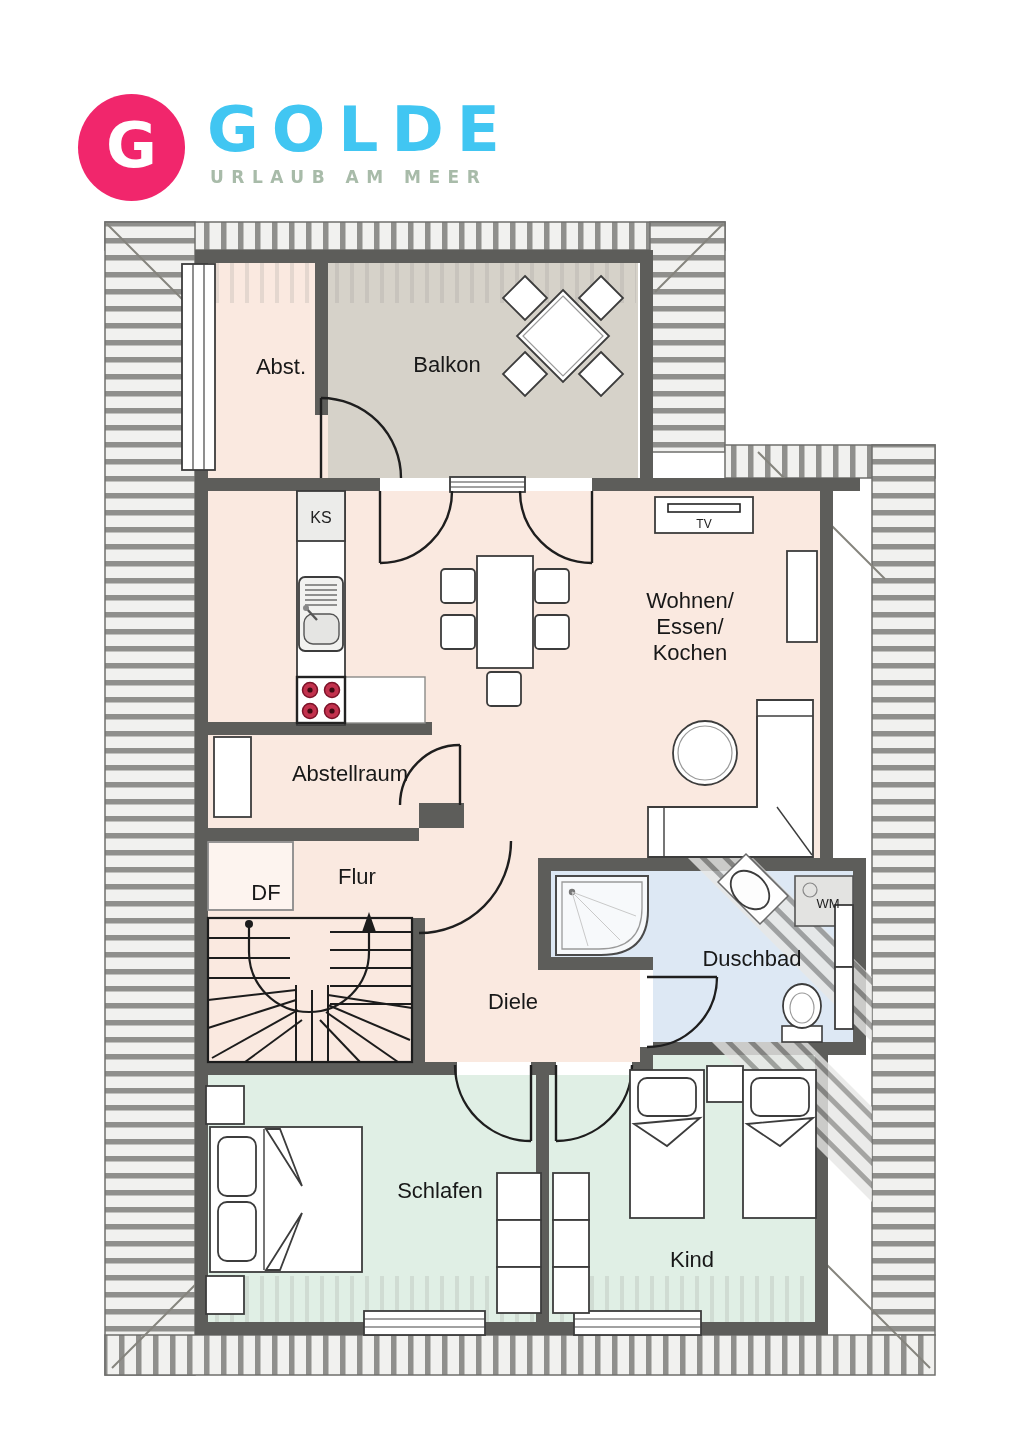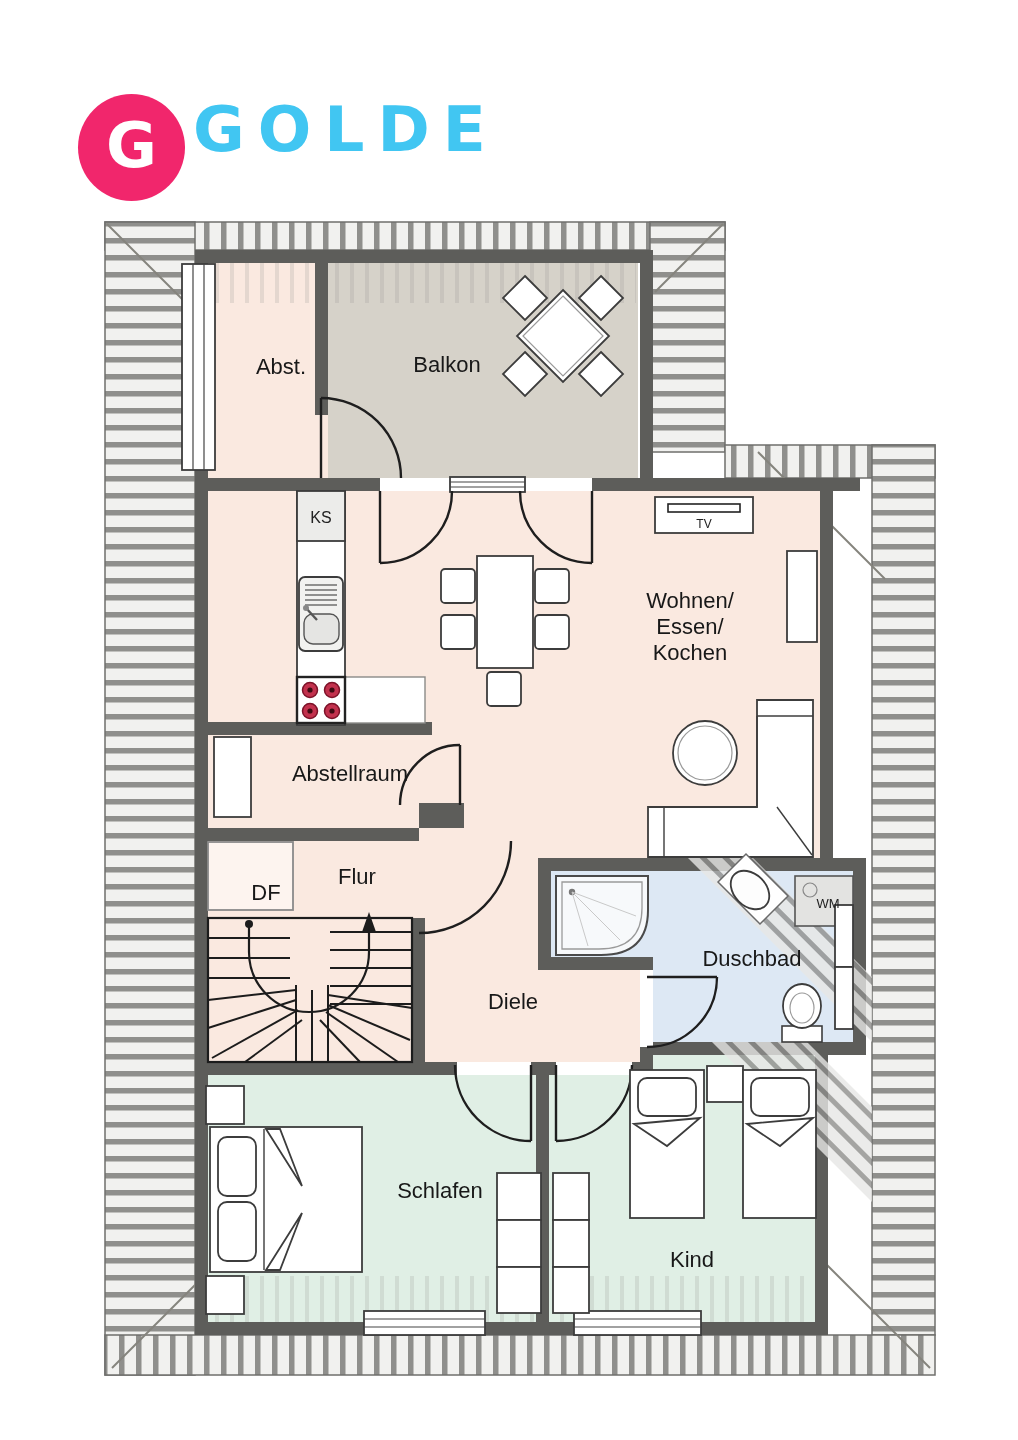--- a/index.html
+++ b/index.html
@@ -4,21 +4,21 @@
 <style>
   html,body{margin:0;padding:0;background:#ffffff;}
   #page{position:relative;width:1018px;height:1440px;background:#fff;overflow:hidden;
         font-family:"Liberation Sans", sans-serif;}
   
   #logo{position:absolute;left:78px;top:94px;display:flex;align-items:flex-start;}
   .logo-circle{width:107px;height:107px;border-radius:50%;background:#f1266c;
       display:flex;align-items:center;justify-content:center;flex:0 0 auto;}
   .logo-circle span{color:#fff;font-size:62px;font-weight:bold;
       font-family:"DejaVu Sans", sans-serif;transform:translateY(-2px);}
-  .logo-text{margin-left:8px;padding-top:6px;}
+  .logo-text{margin-left:22px;padding-top:6px;}
   .logo-name{color:#41c6f2;font-size:63px;line-height:60px;font-weight:bold;
       letter-spacing:13px;font-family:"DejaVu Sans", sans-serif;}
   .logo-tagline{color:#a8bba9;font-size:17px;font-weight:bold;letter-spacing:7.5px;
       margin-top:7px;margin-left:3px;font-family:"DejaVu Sans", sans-serif;}
   
   svg{position:absolute;left:0;top:0;}
   .room-label{font-size:22px;fill:#181818;}
   .small-label{fill:#222;}
   .wall{fill:#5d5d5a;}
   .furn{fill:#ffffff;stroke:#3c3c3c;stroke-width:1.8;}
@@ -32,20 +32,21 @@
 <body>
 
 <div id="page">
 
   <div id="logo">
     <div class="logo-circle">
       <span>G</span>
     </div>
     <div class="logo-text">
       <div class="logo-name">GOLDE</div>
+      <div class="logo-tagline">URLAUB AM MEER</div>
     </div>
   </div>
 
   <svg width="1018" height="1440" viewBox="0 0 1018 1440">
     <defs>
       <pattern id="hv" width="17" height="17" patternUnits="userSpaceOnUse">
         <rect width="17" height="17" fill="#f1f1ef"></rect>
         <rect width="5.5" height="17" fill="#8f8f8c"></rect>
       </pattern>
       <pattern id="hh" width="17" height="17" patternUnits="userSpaceOnUse">

